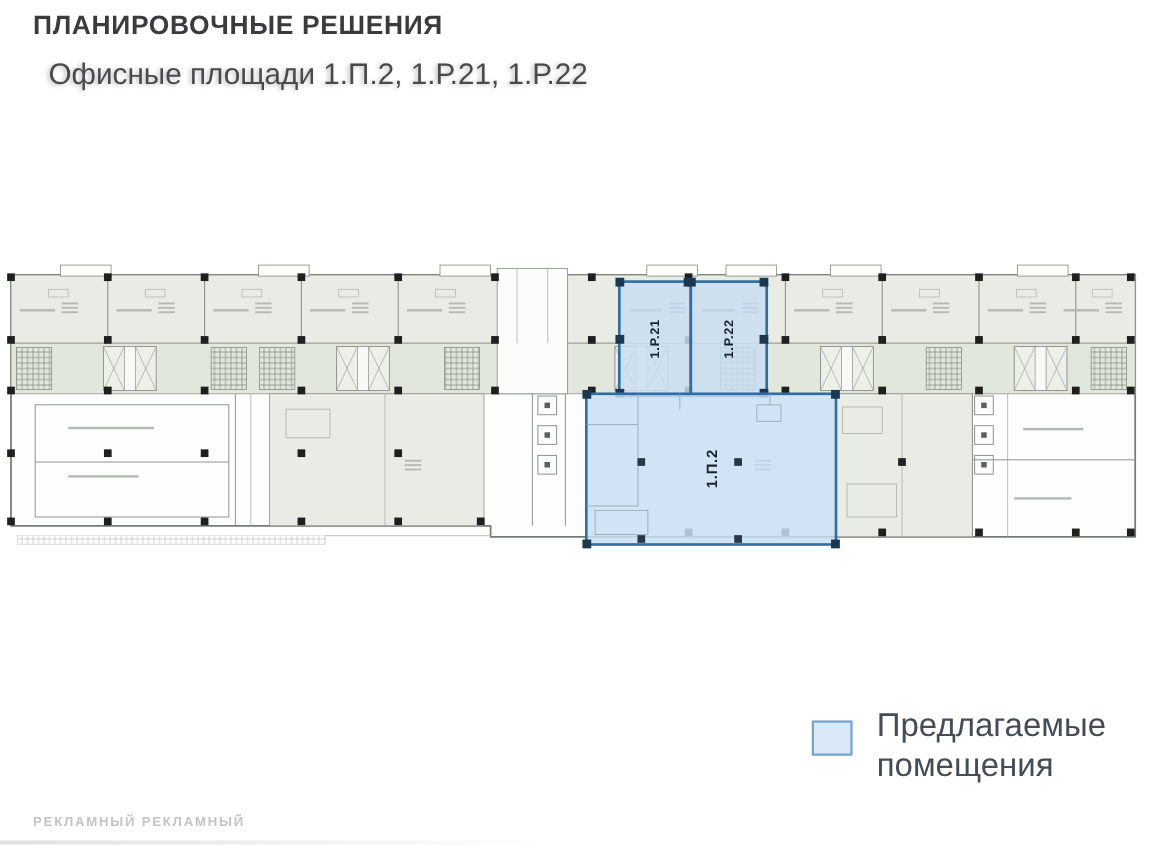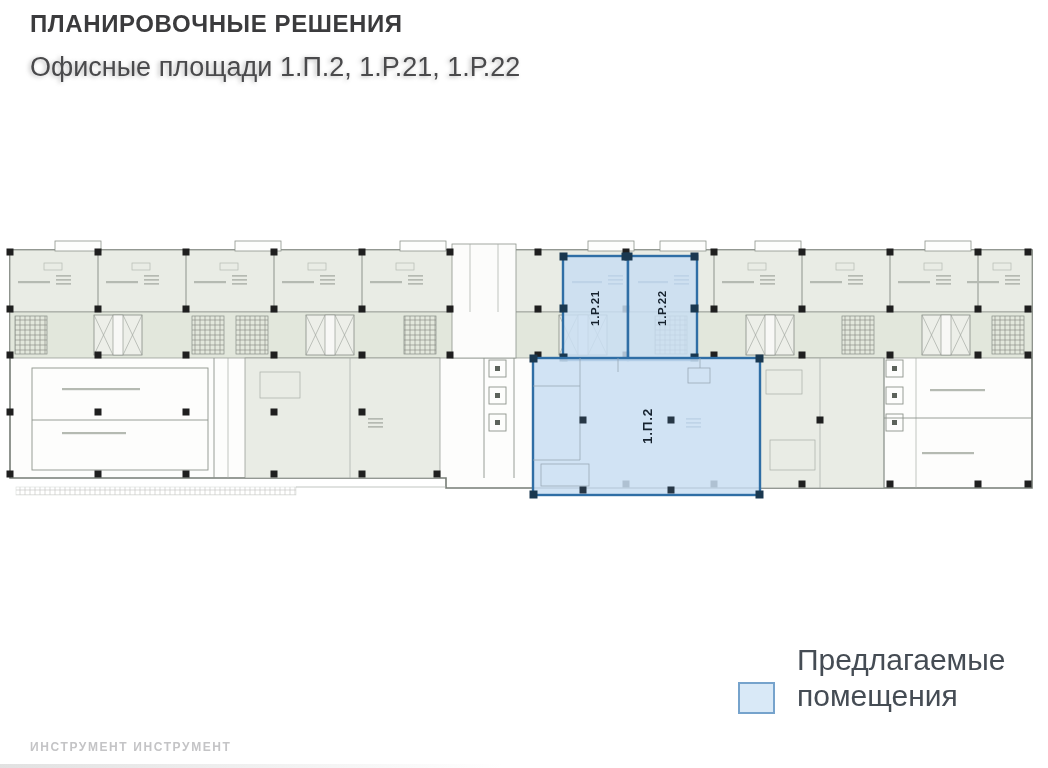--- a/index.html
+++ b/index.html
@@ -5,38 +5,38 @@
   html,body{margin:0;padding:0}
   body{
     width:1048px;height:768px;background:#ffffff;position:relative;overflow:hidden;
     font-family:"Liberation Sans", sans-serif;
   }
   .page{position:absolute;inset:0;background:#fff}
   .page::after{content:"";position:absolute;left:0;bottom:0;width:60%;height:4px;
     background:linear-gradient(to right,#c9c9c9,rgba(255,255,255,0) 80%);opacity:.55}
   h1.title{position:absolute;left:30px;top:10px;margin:0;font-size:24px;font-weight:700;
     color:#3b3b3d;letter-spacing:.6px;white-space:nowrap}
-  .subtitle{position:absolute;left:30px;top:52px;font-size:27px;font-weight:500;color:#4a4a4c;
+  .subtitle{position:absolute;left:44px;top:52px;font-size:27px;font-weight:500;color:#4a4a4c;
     white-space:nowrap;text-shadow:-2px 1px 4px rgba(110,110,110,.45)}
   svg.plan{position:absolute;left:0;top:0;width:1048px;height:768px;display:block}
 
   .wall{stroke:#8d938c;stroke-width:.9;fill:none}
   .wall-strong{stroke:#767c75;stroke-width:1.6;fill:#fdfdfc}
   .lite{stroke:#a8aea7;stroke-width:.7;fill:none}
   .col{fill:#1f1f1f}
   .dash{fill:#b5bab2}
 
   .hl-rect{fill:var(--hl-fill,#c9def2);fill-opacity:.85;stroke:var(--hl-border,#2f6ea5);stroke-width:2.4}
   .hl-label{font-size:11.5px;font-weight:700;fill:#16222e;letter-spacing:.7px;
     text-anchor:middle;dominant-baseline:middle;font-family:"Liberation Sans",sans-serif}
   .hl-label.big{font-size:13.5px}
   .hl-col{fill:#1a3850}
   .p2-col{fill:#273746}
 
-  .legend{position:absolute;left:738px;top:642px;display:flex;align-items:flex-end}
+  .legend{position:absolute;left:738px;top:642px;display:flex;align-items:flex-start}
   .swatch{width:33px;height:28px;margin-top:13px;flex:none;
     background:var(--legend-fill,#d9e9f7);border:2px solid var(--legend-border,#76a3cc)}
   .legend-text{margin-left:22px;font-size:30px;line-height:1.2;color:#454c54;width:235px}
   .footer{position:absolute;left:30px;top:740px;font-size:12px;letter-spacing:1.6px;
     color:#c4c4c6;font-weight:600}
 </style>
 </head>
 <body>
 
 <div class="page">
@@ -331,14 +331,14 @@
         <text class="hl-label big" x="648" y="426" transform="rotate(-90 648 426)">1.П.2</text>
       </g>
     </g>
   </svg>
 
   <div class="legend">
     <span class="swatch"></span>
     <span class="legend-text">Предлагаемые помещения</span>
   </div>
 
-  <div class="footer">ИНСТРУМЕНТ ИНСТРУМЕНТ</div>
+  <div class="footer">РЕКЛАМНЫЙ РЕКЛАМНЫЙ</div>
 </div>
 
 </body></html>

